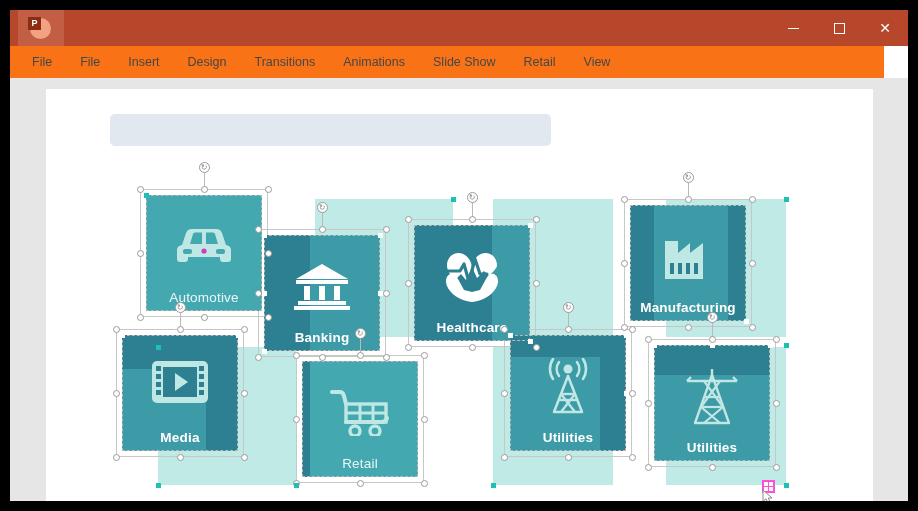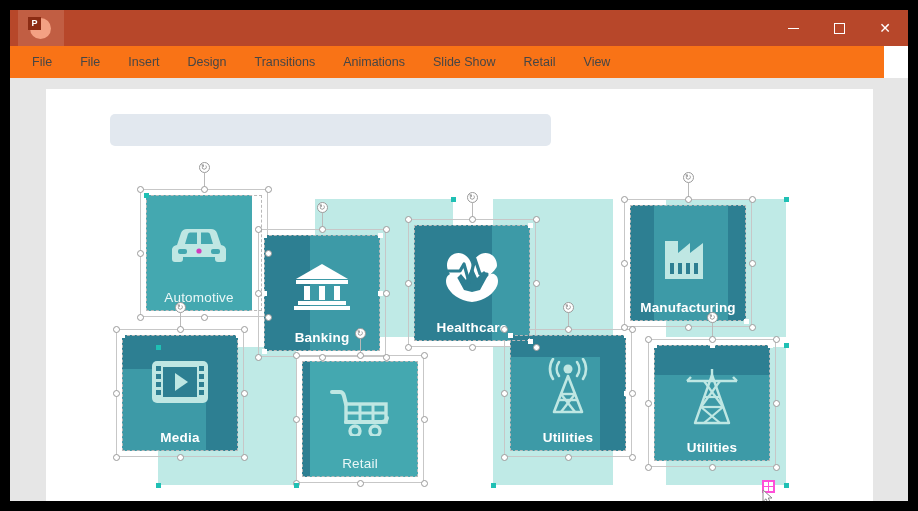--- a/index.html
+++ b/index.html
@@ -167,21 +167,21 @@
 
       <div class="selbox" style="left:94px;top:100px;width:128px;height:128px;"></div>
       <div class="selbox" style="left:212px;top:140px;width:128px;height:128px;"></div>
       <div class="selbox" style="left:362px;top:130px;width:128px;height:128px;"></div>
       <div class="selbox" style="left:578px;top:110px;width:128px;height:128px;"></div>
       <div class="selbox" style="left:70px;top:240px;width:128px;height:128px;"></div>
       <div class="selbox" style="left:250px;top:266px;width:128px;height:128px;"></div>
       <div class="selbox" style="left:458px;top:240px;width:128px;height:128px;"></div>
       <div class="selbox" style="left:602px;top:250px;width:128px;height:128px;"></div>
 
-      <div class="card mid" style="left:100px;top:106px;width:106px;height:116px;">
+      <div class="card mid" style="left:100px;top:106px;width:116px;height:116px;">
         <div class="fill" style="background:#44a8b0;"></div>
         <div class="ic">
           <svg width="62" height="44" viewBox="0 0 62 44">
             <path d="M9 21 L13 9 Q14.5 5 19 5 L43 5 Q47.5 5 49 9 L53 21 Q57 21.5 58 25 L58 35 Q58 38 55 38 L50 38 Q47 38 47 35 L47 33 L15 33 L15 35 Q15 38 12 38 L7 38 Q4 38 4 35 L4 25 Q5 21.5 9 21 Z" fill="#bfe7e3"></path>
             <path d="M17 20 L20 10 Q20.5 8.5 22 8.5 L29 8.5 L29 20 Z" fill="#44a8b0"></path>
             <path d="M33 8.5 L40 8.5 Q41.5 8.5 42 10 L45 20 L33 20 Z" fill="#44a8b0"></path>
             <rect x="10" y="25" width="9" height="5" rx="2" fill="#44a8b0"></rect>
             <rect x="43" y="25" width="9" height="5" rx="2" fill="#44a8b0"></rect>
             <circle cx="31" cy="27" r="2.6" fill="#d13bbd"></circle>
           </svg>

